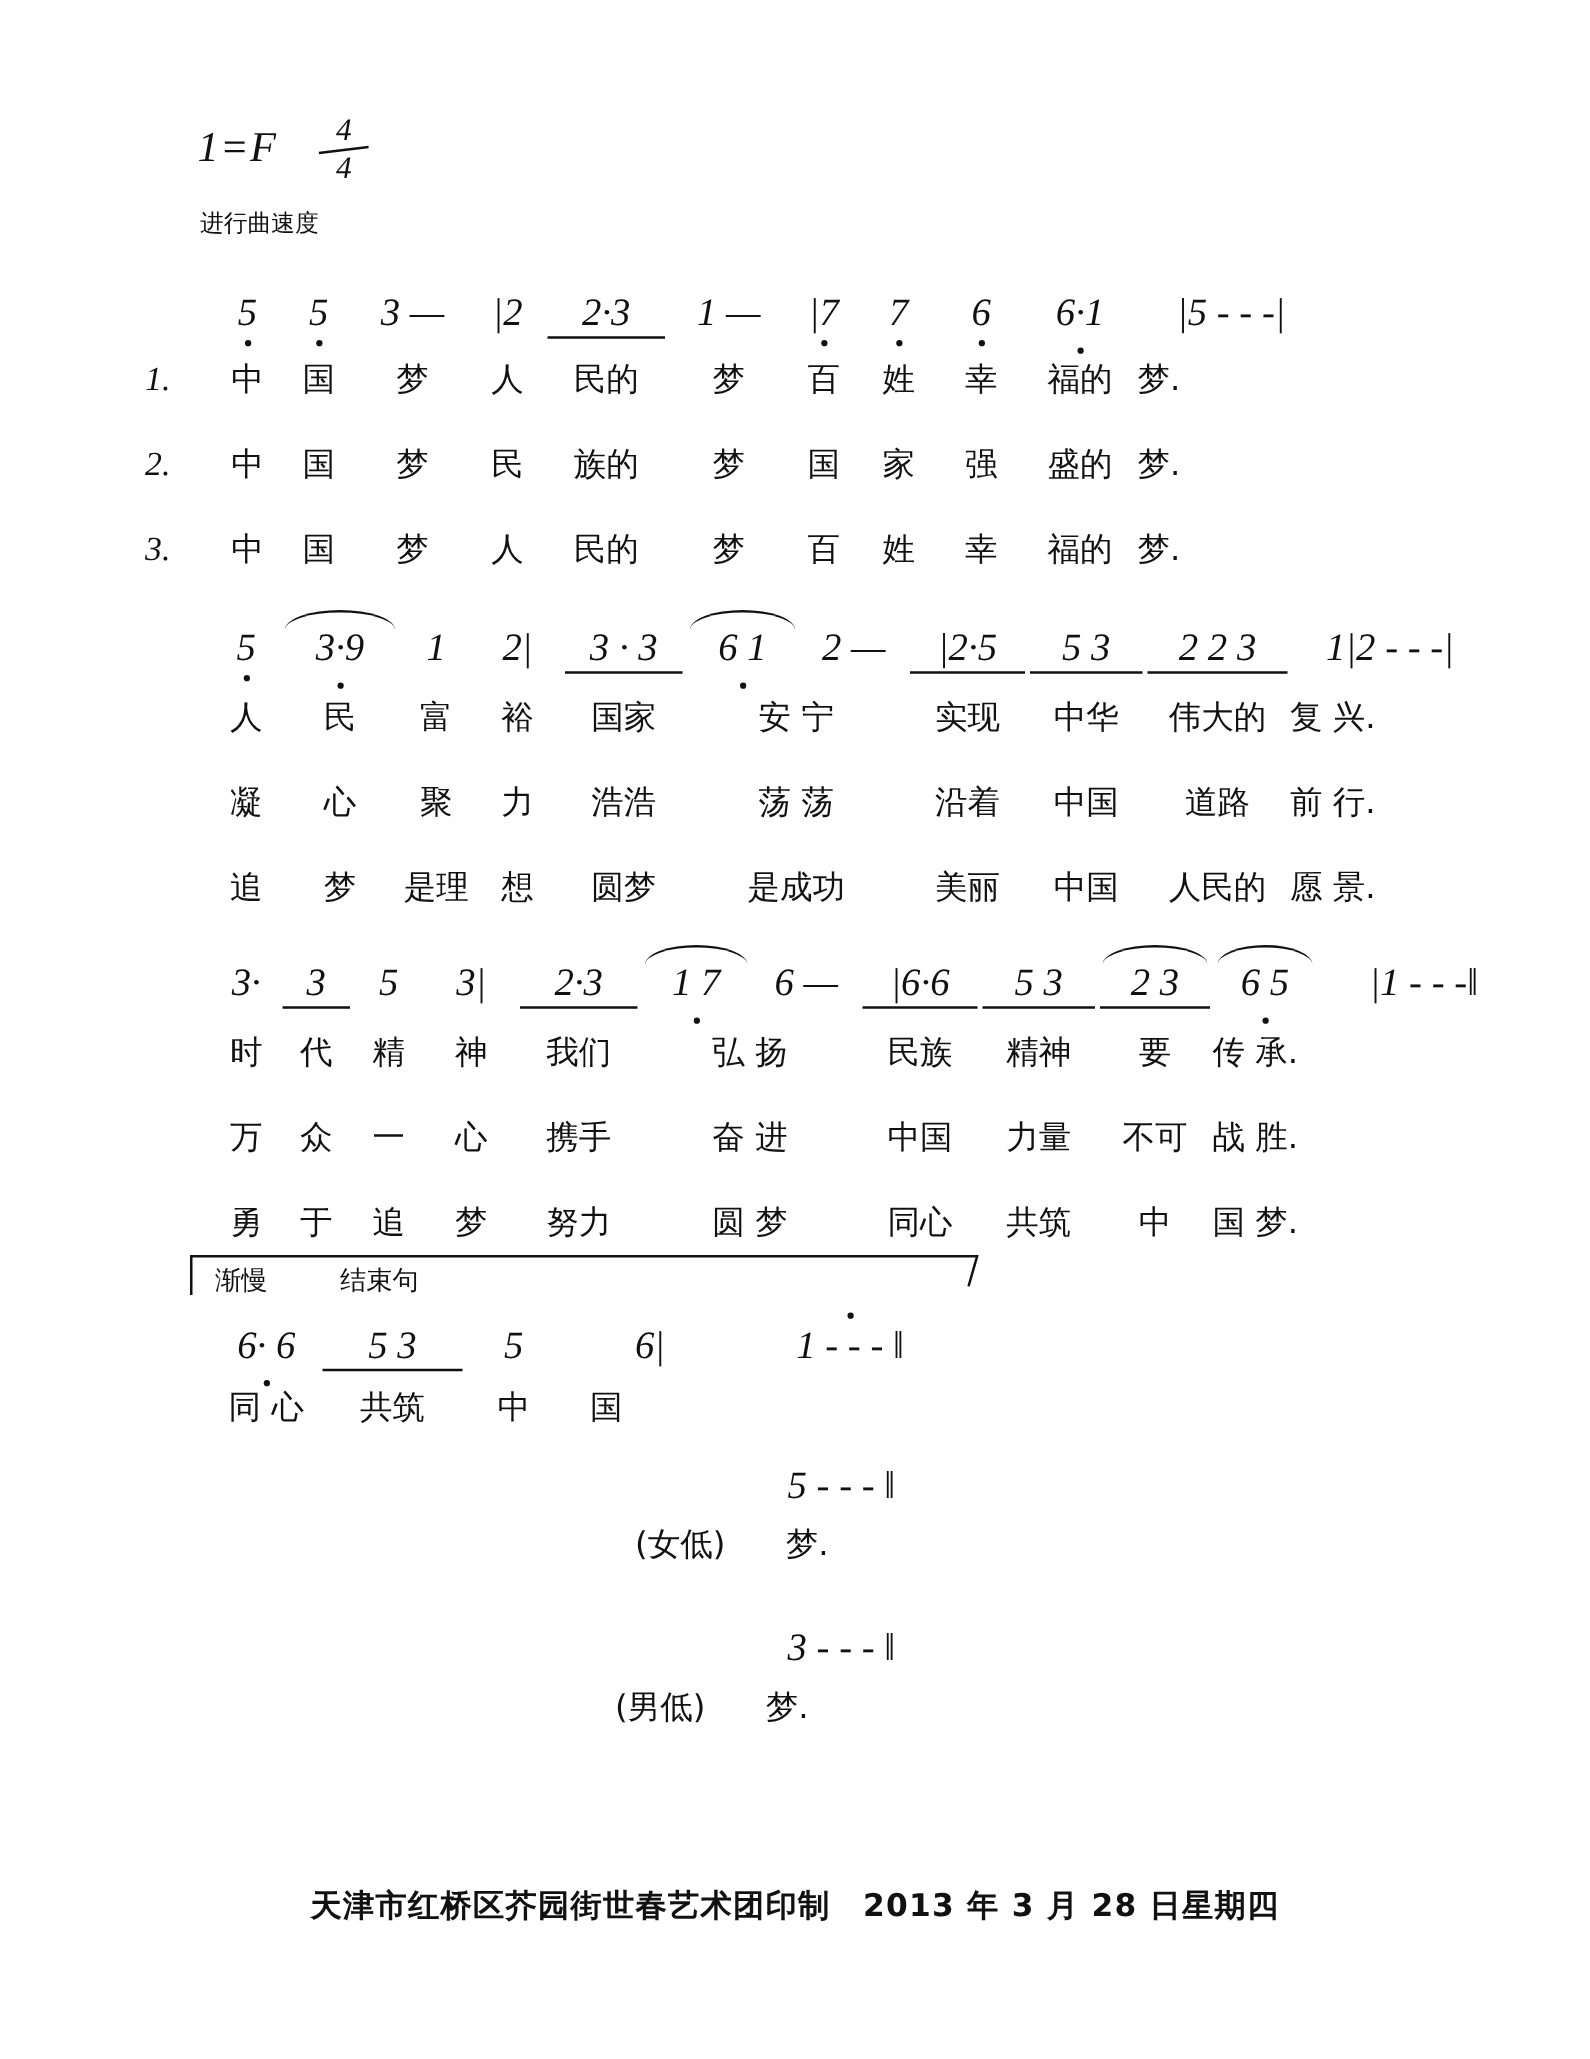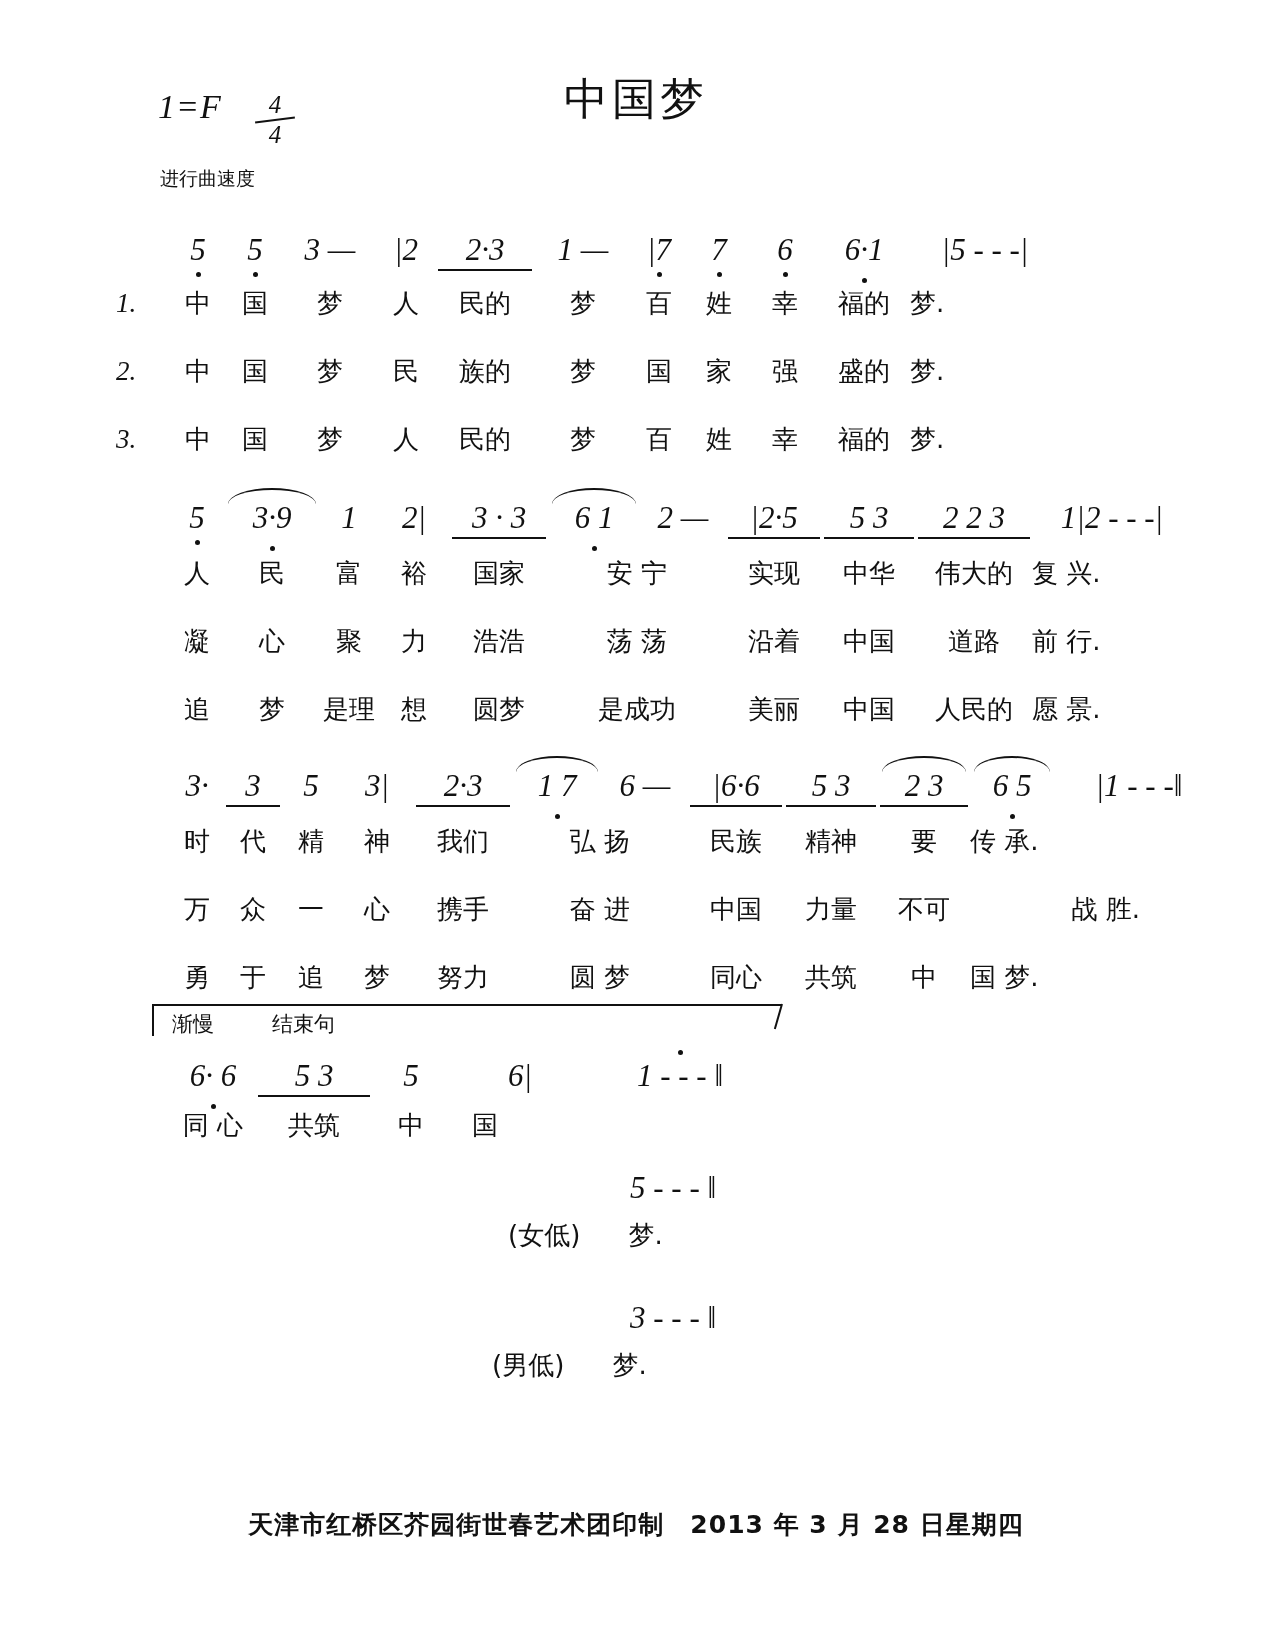--- a/index.html
+++ b/index.html
@@ -28,21 +28,21 @@
     width: 1272px;
     text-align: center;
     font-size: 44px;
     letter-spacing: 4px;
     font-family: "DejaVu Sans", sans-serif;
     font-weight: 500;
   }
   .keysig {
     position: absolute;
     left: 158px;
-    top: 88px;
+    top: 100px;
     font-size: 34px;
     font-family: "Liberation Serif", serif;
     font-style: italic;
     letter-spacing: 1px;
   }
   .meter {
     position: absolute;
     left: 252px;
     top: 92px;
     width: 46px;
@@ -192,21 +192,20 @@
     font-weight: 600;
     letter-spacing: 1px;
   }
   .footer .date { margin-left: 26px; }
 </style>
 </head>
 <body>
 
 <div class="sheet">
 
-  <div class="title">中国梦</div>
 
   <div class="keysig">1=F</div>
   <div class="meter">
     <span>4</span>
     <span class="bar"></span>
     <span>4</span>
   </div>
   <div class="tempo">进行曲速度</div>
 
 
@@ -374,21 +373,21 @@
     <div class="cells">
       <span style="width:54px">万</span>
       <span style="width:58px">众</span>
       <span style="width:58px">一</span>
       <span style="width:74px">心</span>
       <span style="width:98px">携手</span>
       <span style="width:176px">奋  进</span>
       <span style="width:96px">中国</span>
       <span style="width:94px">力量</span>
       <span style="width:92px">不可</span>
-      <span style="width:170px;text-align:right">战  胜.</span>
+      <span style="width:170px;text-align:left">战  胜.</span>
     </div>
   </div>
 
   <div class="row lyric" style="left:170px; top:960px;">
     <div class="cells">
       <span style="width:54px">勇</span>
       <span style="width:58px">于</span>
       <span style="width:58px">追</span>
       <span style="width:74px">梦</span>
       <span style="width:98px">努力</span>

